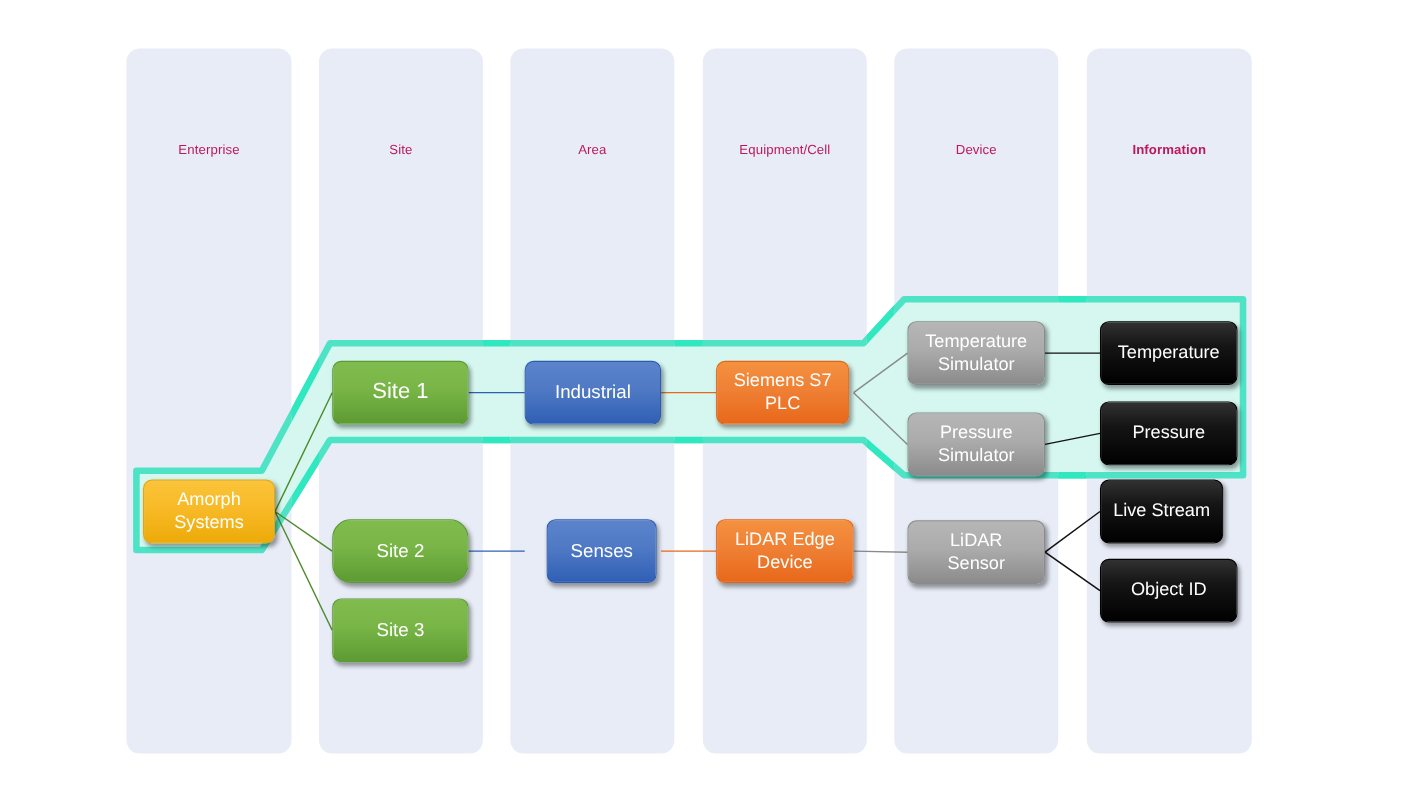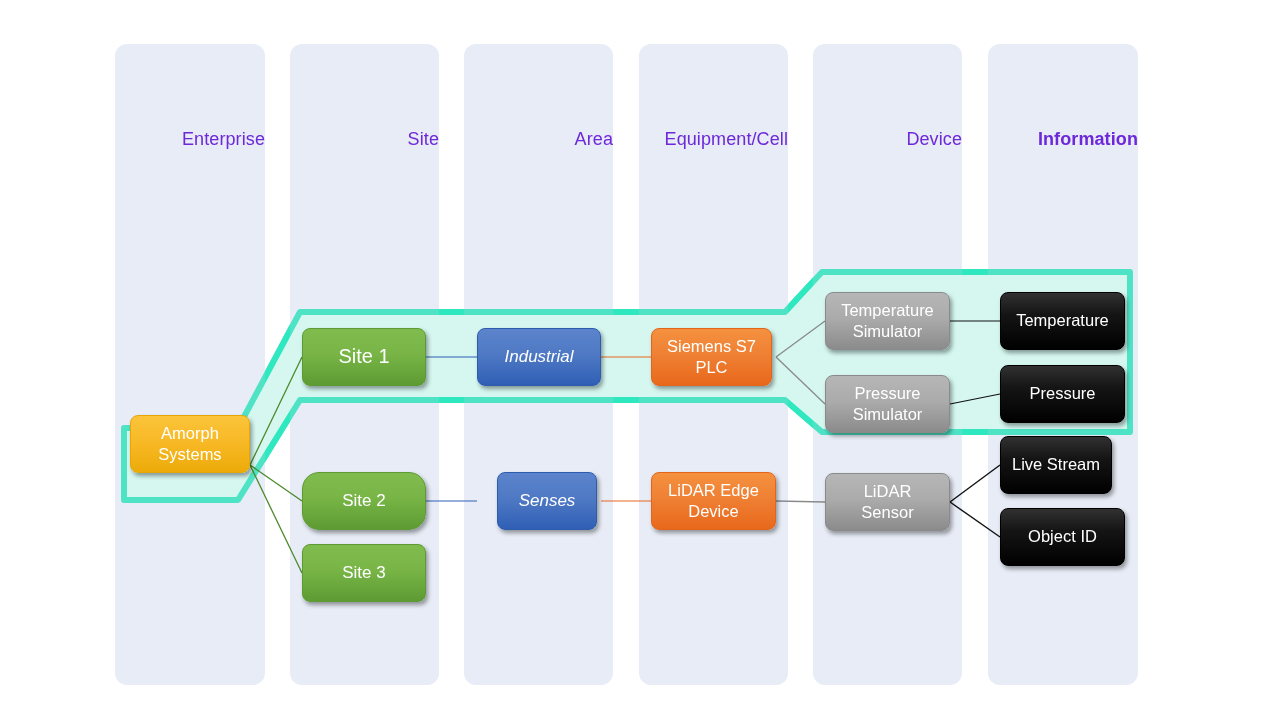--- a/index.html
+++ b/index.html
@@ -18,23 +18,23 @@
   }
 
   
   .lane {
     position: absolute;
     background: #e7ecf6;
     border-radius: 12px;
   }
   .lane-label {
     position: absolute;
-    text-align: right;
-    color: #6d28d9;
-    font-size: 18px;
+    text-align: center;
+    color: #be185d;
+    font-size: 12px;
     font-family: "Liberation Sans", sans-serif;
     letter-spacing: 0.1px;
     white-space: nowrap;
   }
 
   
   svg.layer {
     position: absolute;
     left: 0;
     top: 0;
@@ -64,21 +64,20 @@
     white-space: pre-line;
     user-select: none;
   }
   .node.green {
     background: linear-gradient(to bottom, #80bb4e 0%, #78b546 45%, #5d9b33 100%);
     border: 1px solid #5c9a33;
   }
   .node.blue {
     background: linear-gradient(to bottom, #5b84cc 0%, #4f79c4 45%, #2f5fb5 100%);
     border: 1px solid #2d5bae;
-    font-style: italic;
   }
   .node.orange {
     background: linear-gradient(to bottom, #f4913f 0%, #ef8034 45%, #e8681b 100%);
     border: 1px solid #e2651a;
   }
   .node.gray {
     background: linear-gradient(to bottom, #b6b6b6 0%, #ababab 45%, #8b8b8b 100%);
     border: 1px solid #8a8a8a;
   }
   .node.black {
@@ -143,21 +142,21 @@
         <line x1="776" y1="357" x2="825" y2="404" stroke="#8a8a8a" stroke-width="1.3" shape-rendering="geometricPrecision"></line>
         <line x1="776" y1="501" x2="825" y2="502" stroke="#8a8a8a" stroke-width="1.3" shape-rendering="geometricPrecision"></line>
         <line x1="950" y1="321" x2="1000" y2="321" stroke="#111111" stroke-width="1.2" shape-rendering="geometricPrecision"></line>
         <line x1="950" y1="404" x2="1000" y2="394" stroke="#111111" stroke-width="1.2" shape-rendering="geometricPrecision"></line>
         <line x1="950" y1="502" x2="1000" y2="465" stroke="#111111" stroke-width="1.4" shape-rendering="geometricPrecision"></line>
         <line x1="950" y1="502" x2="1000" y2="537" stroke="#111111" stroke-width="1.4" shape-rendering="geometricPrecision"></line>
       </g>
   </svg>
 
   <div id="nodes">
-      <div class="node yellow" style="left: 130px; top: 415px; width: 120px; height: 58px; font-size: 16.5px;">Amorph
+      <div class="node yellow" style="left: 130px; top: 436px; width: 120px; height: 58px; font-size: 16.5px;">Amorph
 Systems</div>
       <div class="node green" style="left: 302px; top: 328px; width: 124px; height: 58px; font-size: 20px;">Site 1</div>
       <div class="node green" style="left: 302px; top: 472px; width: 124px; height: 58px; font-size: 17px; border-radius: 17px;">Site 2</div>
       <div class="node green" style="left: 302px; top: 544px; width: 124px; height: 58px; font-size: 17px;">Site 3</div>
       <div class="node blue" style="left: 477px; top: 328px; width: 124px; height: 58px; font-size: 17px;">Industrial</div>
       <div class="node blue" style="left: 497px; top: 472px; width: 100px; height: 58px; font-size: 17px;">Senses</div>
       <div class="node orange" style="left: 651px; top: 328px; width: 121px; height: 58px; font-size: 16.5px;">Siemens S7
 PLC</div>
       <div class="node orange" style="left: 651px; top: 472px; width: 125px; height: 58px; font-size: 16.5px;">LiDAR Edge
 Device</div>

